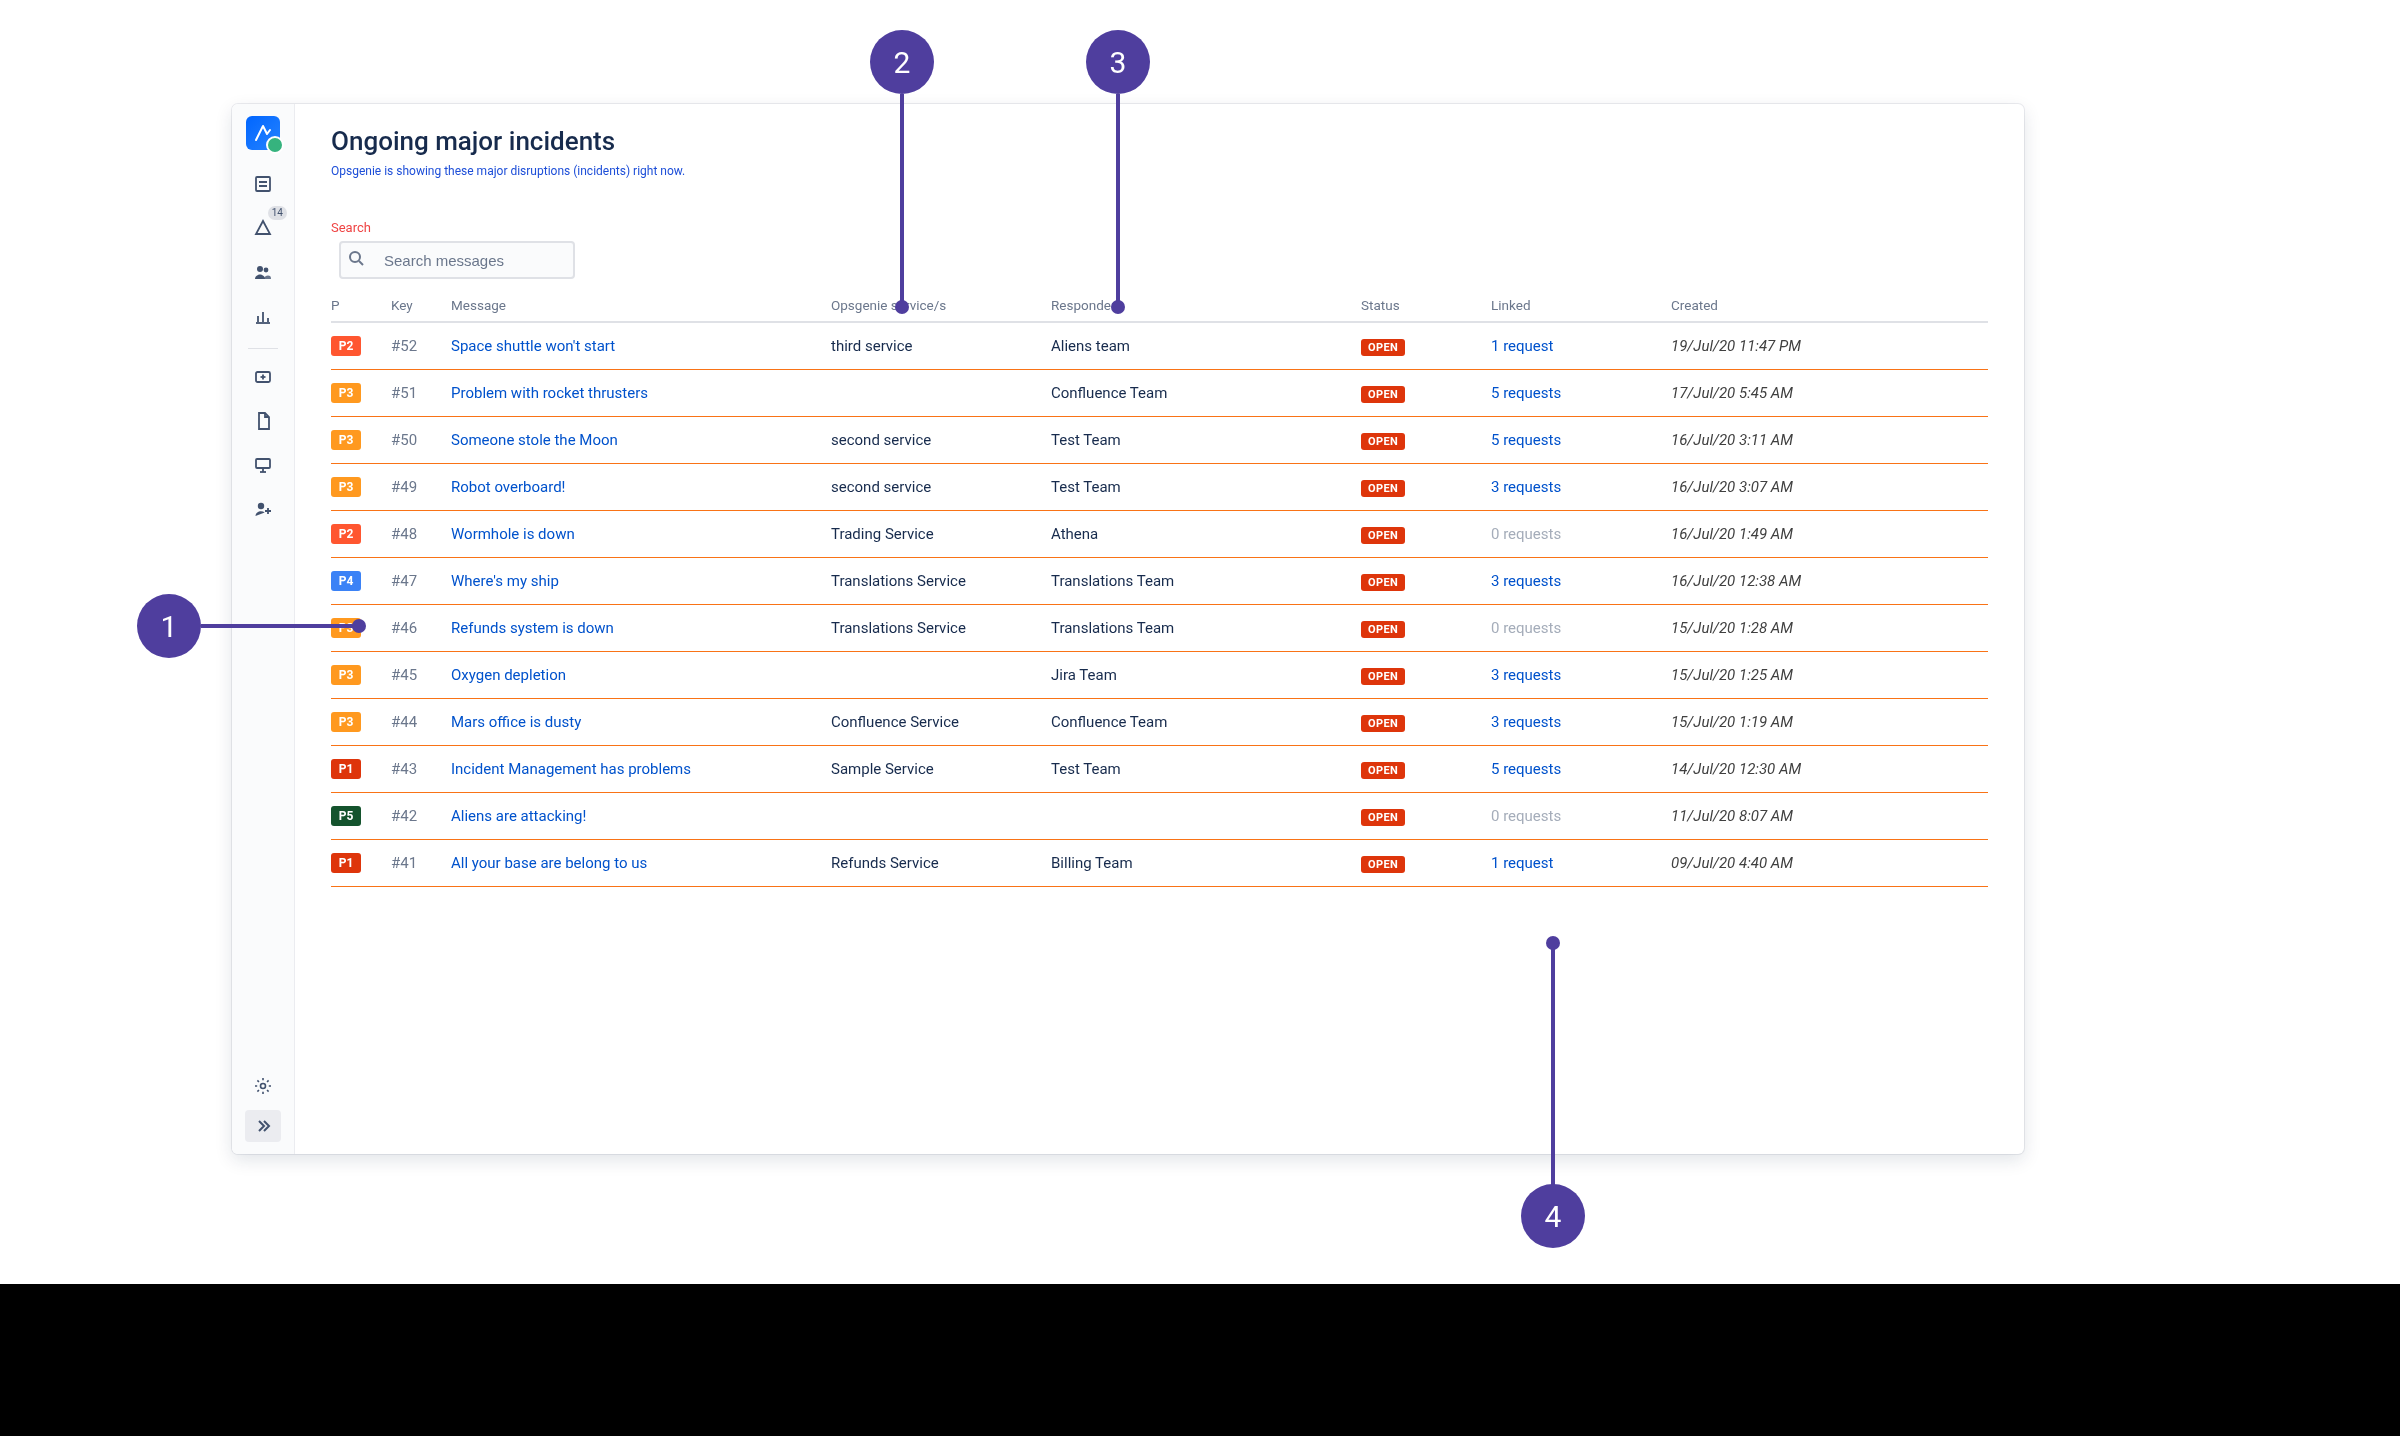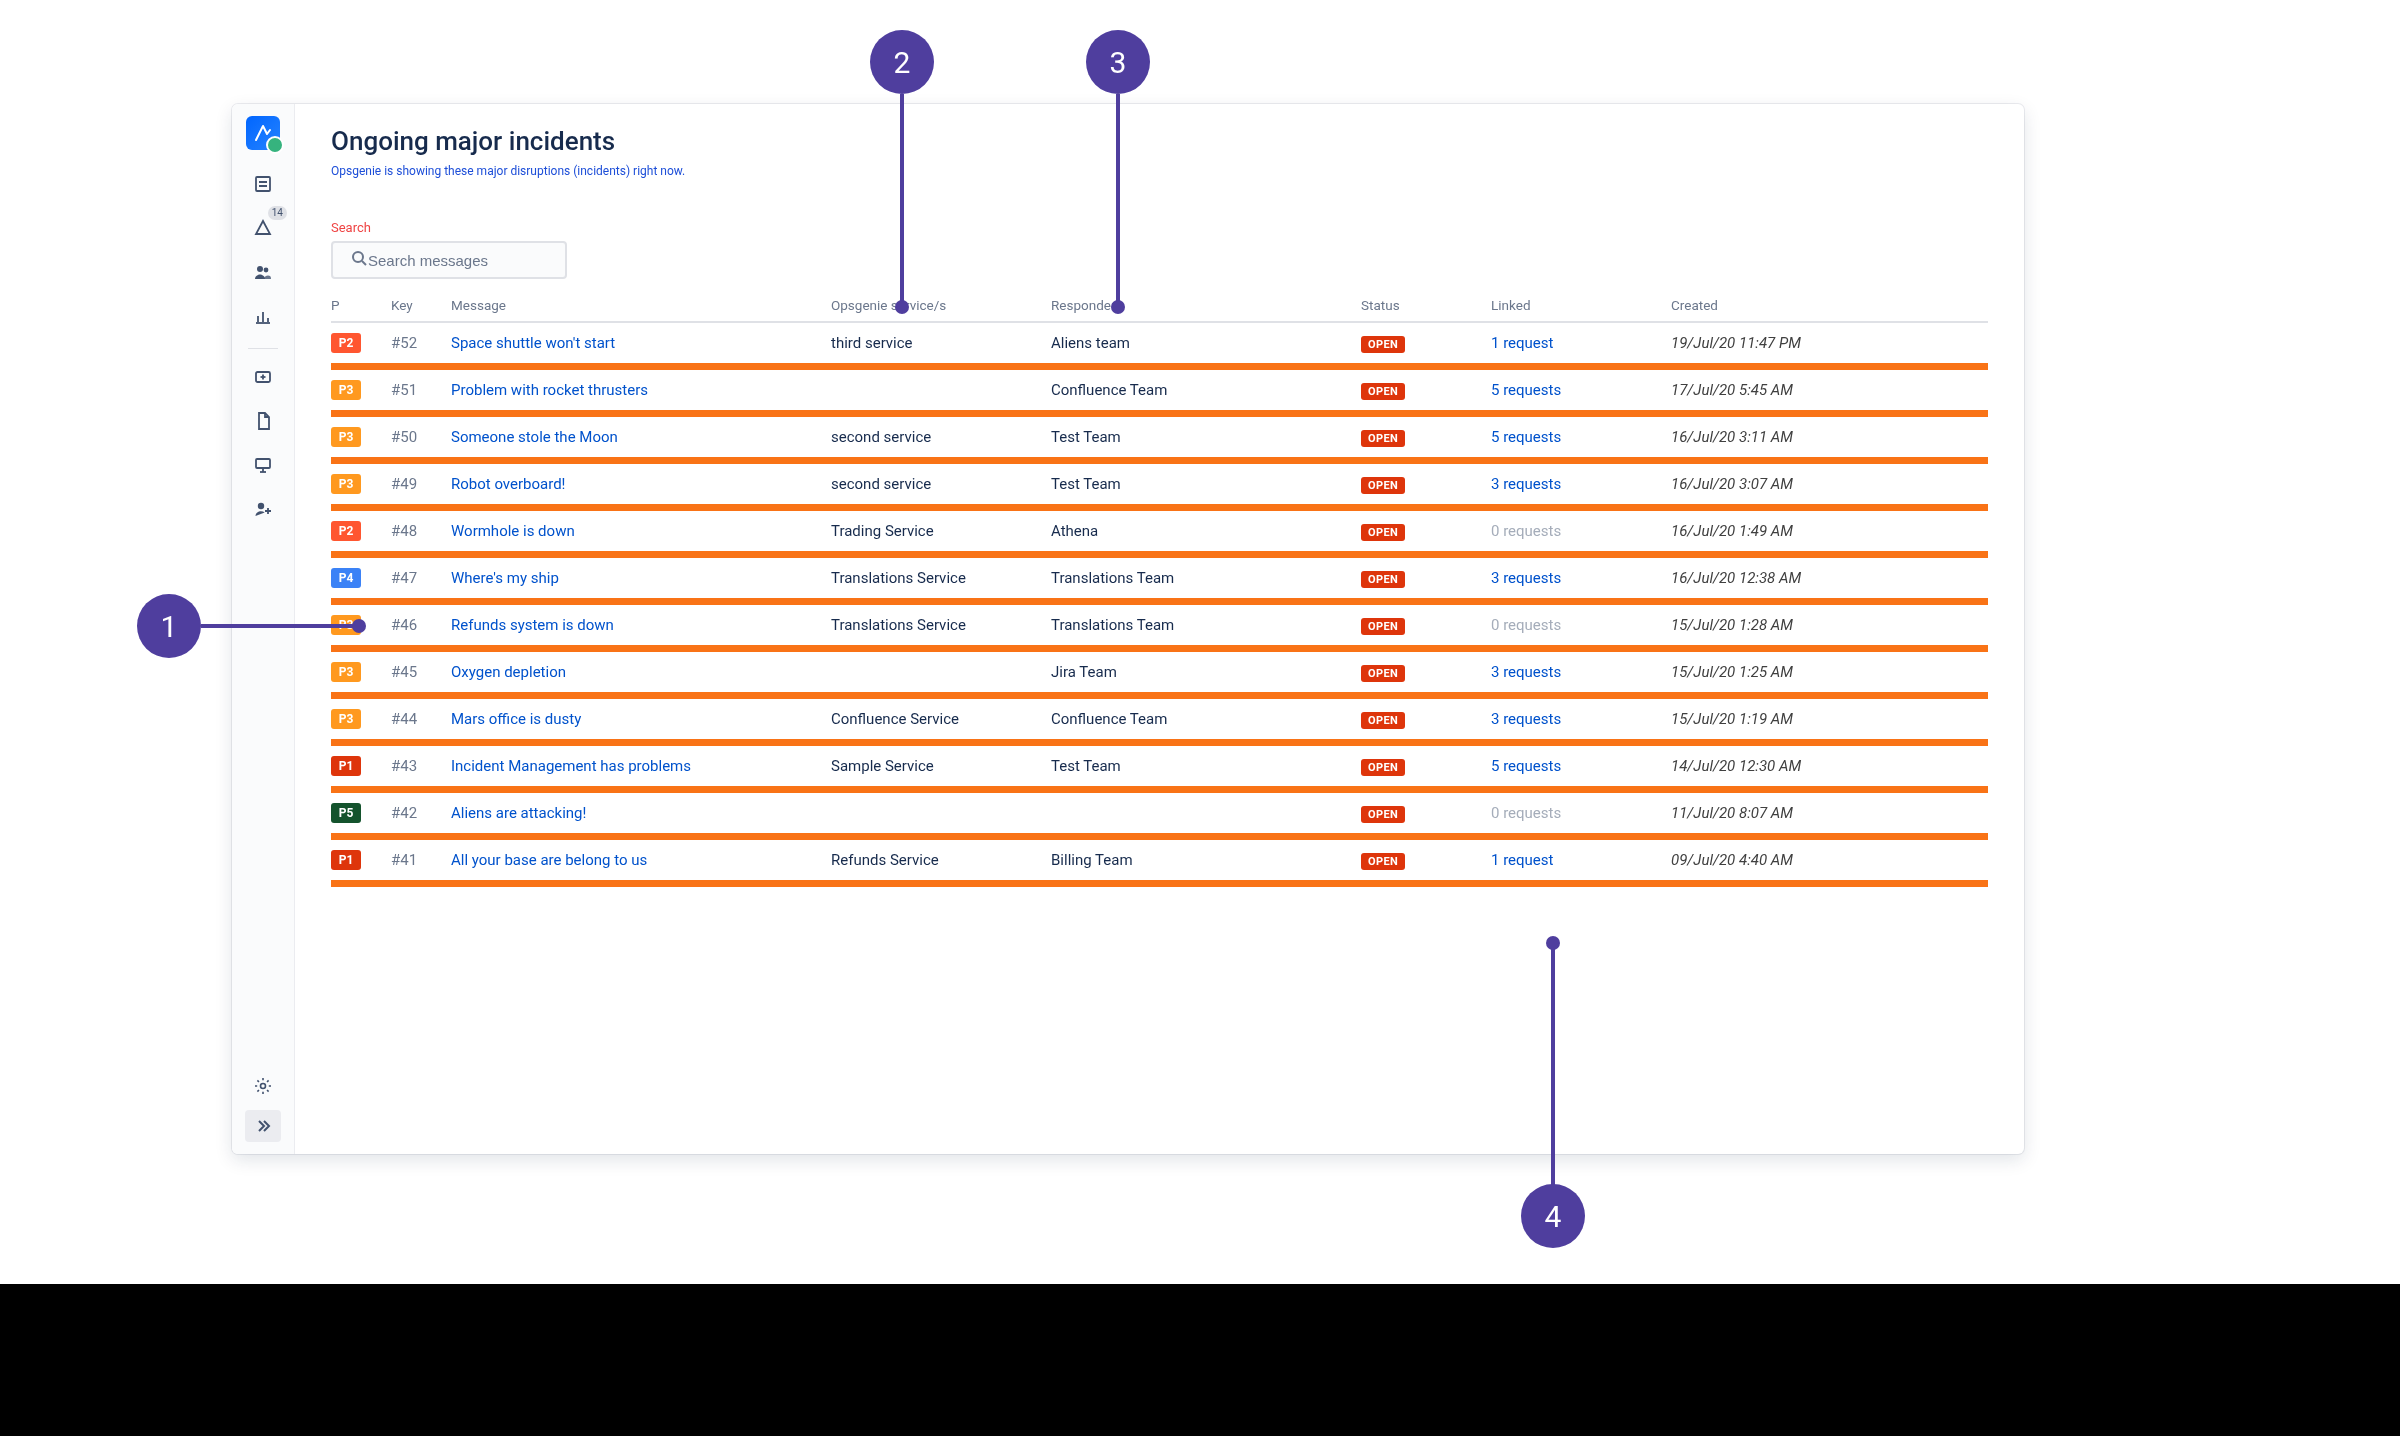--- a/index.html
+++ b/index.html
@@ -114,24 +114,25 @@
     align-items:flex-end;
     margin-bottom:18px;
   }
   .ctrl-group{display:flex;flex-direction:column;gap:6px;}
   .ctrl-label{font-size:13px;color:#ef4444;}
   .search-box{
     width:236px;height:38px;
     border:2px solid #dfe1e6;
     border-radius:4px;
     display:flex;align-items:center;
-    padding:0 18px;
-    gap:1px;
+    padding:0 7px;
+    gap:20px;
     color:#6b778c;
     background:#fafbfc;
+    margin-left:8px;
   }
   .search-box input{
     border:none;outline:none;background:transparent;
     font-size:15px;flex:1;color:#172b4d;
   }
   .search-box input::placeholder{color:#6b778c;}
   .seg{
     display:flex;
     background:#f4f5f7;
     border-radius:4px;
@@ -161,21 +162,21 @@
     border-bottom:2px solid #dfe1e6;
     padding-bottom:8px;
     color:#6b778c;
     font-size:13.5px;
   }
   .trow{
     display:grid;
     grid-template-columns: 60px 60px 380px 220px 310px 130px 180px 1fr;
     align-items:center;
     height:47px;
-    border-bottom:7px solid #f97316;
+    border-bottom:1px solid #f97316;
     color:#172b4d;
   }
   .pcell{display:flex;align-items:center;}
   .prio{
     display:inline-flex;align-items:center;justify-content:center;
     min-width:30px;height:20px;
     border-radius:3px;
     color:#fff;
     font-size:12px;
     font-weight:700;

